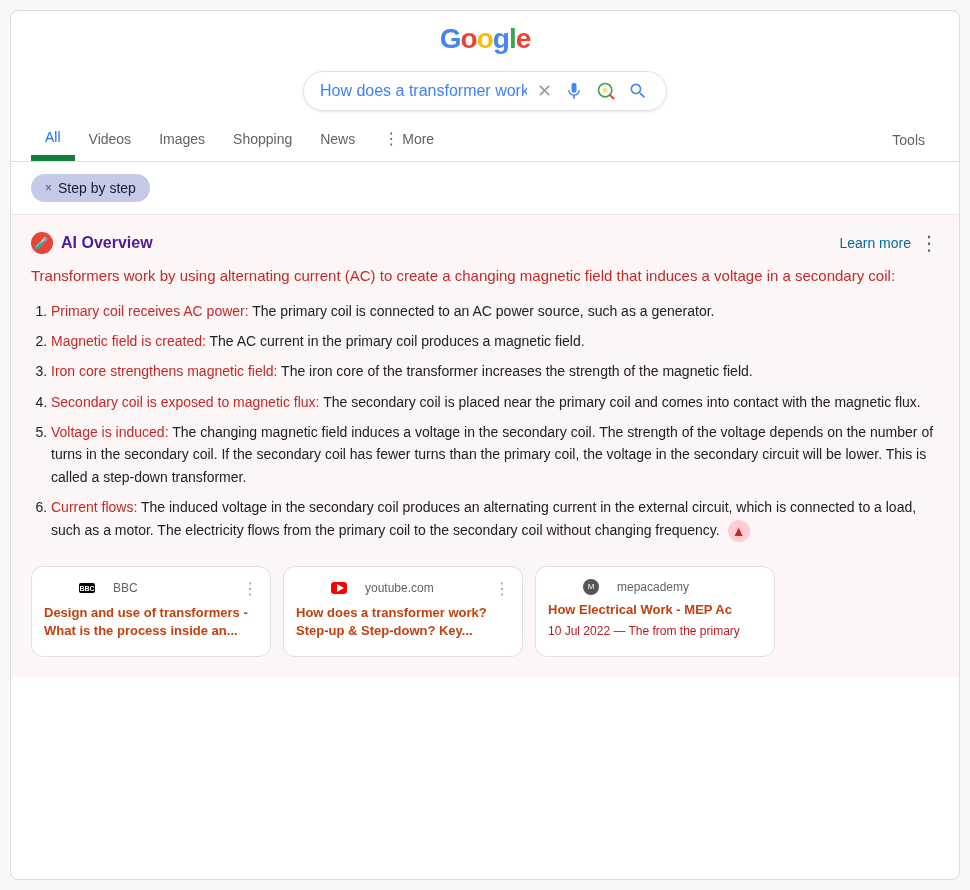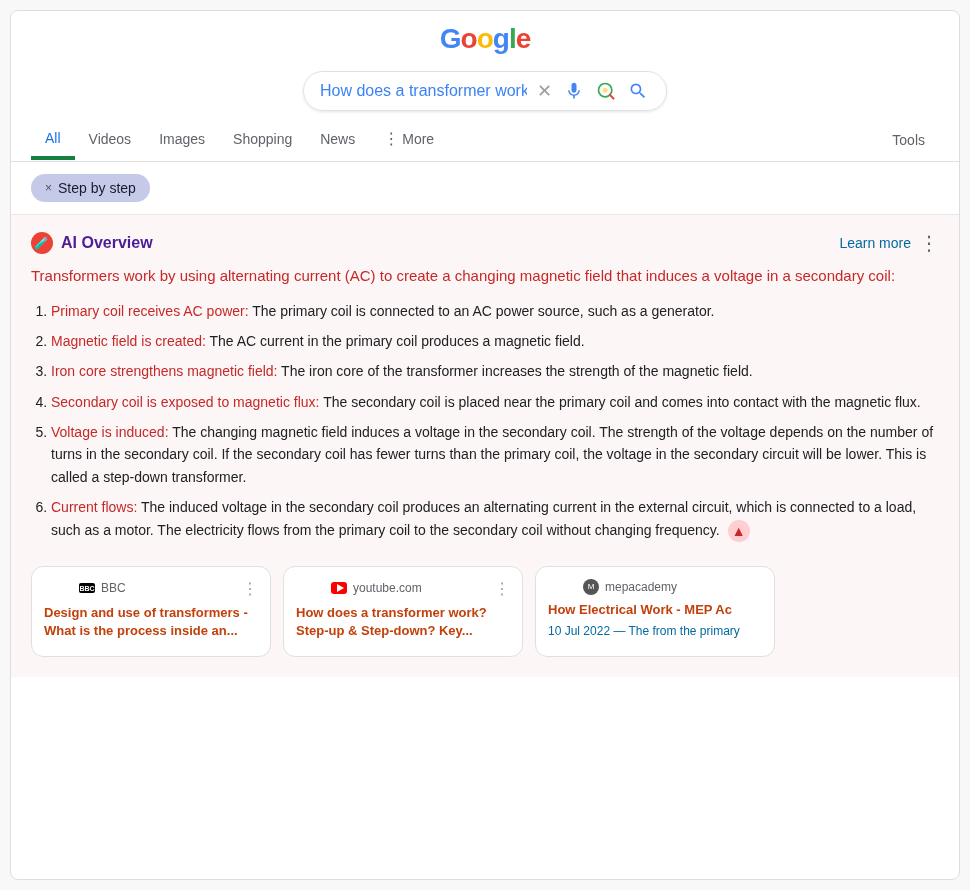--- a/index.html
+++ b/index.html
@@ -89,21 +89,21 @@
       cursor: pointer;
       border-bottom: 3px solid transparent;
       text-decoration: none;
       white-space: nowrap;
       display: flex;
       align-items: center;
       gap: 4px;
     }
     .nav-tab.active {
       color: #1a73e8;
-      border-bottom: 4px solid #15803d;
+      border-bottom: 6px solid #15803d;
       font-weight: 500;
     }
     .nav-tools {
       margin-left: auto;
       padding: 10px 14px;
       font-size: 14px;
       color: #5f6368;
       cursor: pointer;
     }
     
@@ -244,21 +244,21 @@
     }
     .source-card-header {
       display: flex;
       align-items: center;
       justify-content: space-between;
       margin-bottom: 6px;
     }
     .source-favicon {
       display: flex;
       align-items: center;
-      gap: 6px;
+      gap: 18px;
       font-size: 12px;
       color: #5f6368;
       padding-left: 35px;
     }
     .favicon-bbc {
       width: 16px;
       height: 10px;
       background: #000;
       color: #fff;
       font-size: 7px;
@@ -304,21 +304,21 @@
     }
     .card-title {
       font-size: 13px;
       font-weight: 600;
       color: #c2410c;
       margin-bottom: 4px;
       line-height: 1.4;
     }
     .card-desc {
       font-size: 12px;
-      color: #0369a1;
+      color: #b91c1c;
       line-height: 1.4;
     }
     .card-third {
       overflow: hidden;
     }
   </style>
 </head>
 <body>
 
 <div class="main-container">

